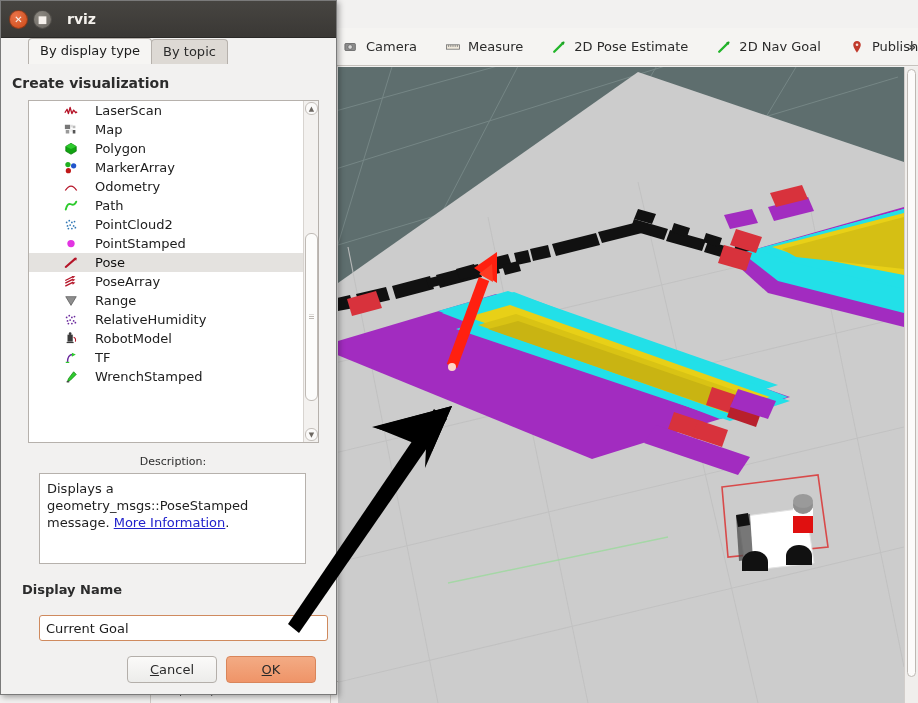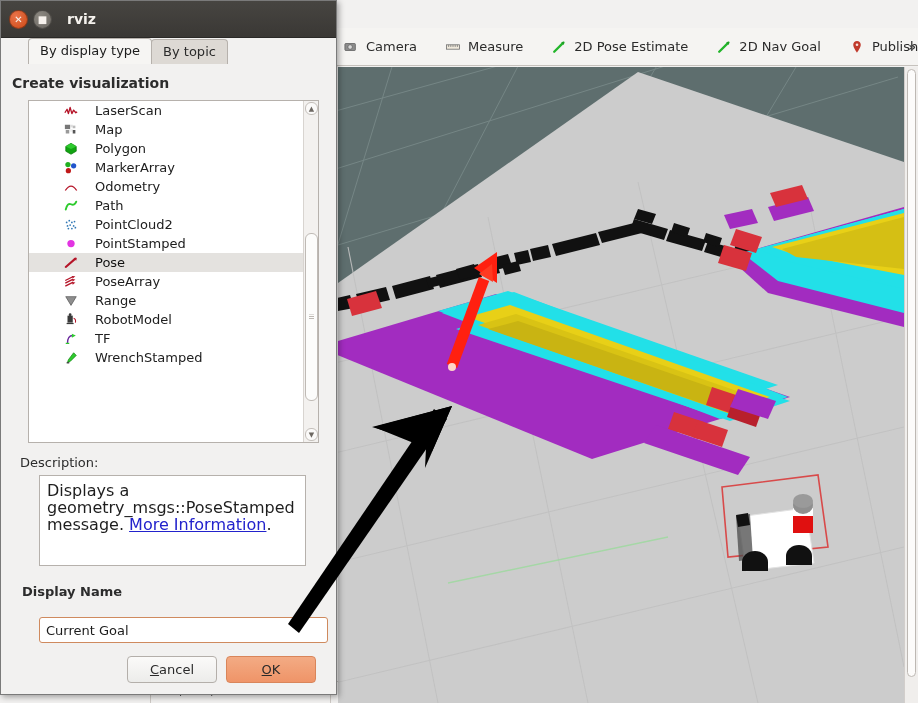--- a/index.html
+++ b/index.html
@@ -154,25 +154,25 @@
     position: absolute; left: 1px; width: 13px; top: 132px; height: 168px;
     background: #fcfcfb; border: 1px solid #bfbab5; border-radius: 6px;
   }
   #list-sb-thumb .grip {
     position: absolute; left: 3px; right: 3px; top: 50%; transform: translateY(-50%);
     height: 5px;
     background: repeating-linear-gradient(to bottom, #bdb8b3 0 1px, transparent 1px 2px);
   }
 
   
-  #desc-label { font-size: 13px; color: #2c2c2c; margin: 12px 0 5px 9px; }
+  #desc-label { font-size: 11px; color: #2c2c2c; margin: 12px 0 5px 9px; text-align: center; }
   #desc-box {
     margin: 0 20px 0 28px; height: 91px;
     background: #ffffff; border: 1px solid #b6b1ac;
-    padding: 6px 7px; font-size: 16px; color: #1e1e1e; line-height: 17px;
+    padding: 6px 7px; font-size: 13px; color: #1e1e1e; line-height: 17px;
   }
   #desc-box a { color: #2222cc; text-decoration: underline; }
 
   
   #dn-label { font-size: 13px; font-weight: bold; color: #2c2c2c; margin: 18px 0 18px 11px; }
   #dn-input {
     display: block; margin: 0 28px 0 28px; width: 289px; height: 26px;
     border: 1px solid #cf8a5e; border-radius: 3px;
     background: #ffffff; color: #1c1c1c;
     font-family: "DejaVu Sans", "Liberation Sans", sans-serif; font-size: 13px;
@@ -486,20 +486,37 @@
               <span>PoseArray</span>
             </div>
             <div class="list-item">
               <svg class="li-icon" viewBox="0 0 16 16">
                 <path d="M2 3 L14 3 L8 13 Z" fill="#8e8e8e" stroke="#555" stroke-width="0.8"></path>
               </svg>
               <span>Range</span>
             </div>
             <div class="list-item">
               <svg class="li-icon" viewBox="0 0 16 16">
+                <g fill="#6b2a9e">
+                  <circle cx="3" cy="5" r="1"></circle>
+                  <circle cx="6" cy="3" r="1"></circle>
+                  <circle cx="9" cy="5" r="1"></circle>
+                  <circle cx="12" cy="4" r="1"></circle>
+                  <circle cx="4" cy="9" r="1"></circle>
+                  <circle cx="7" cy="8" r="1"></circle>
+                  <circle cx="11" cy="9" r="1"></circle>
+                  <circle cx="5" cy="12" r="1"></circle>
+                  <circle cx="9" cy="12" r="1"></circle>
+                  <circle cx="13" cy="11" r="1"></circle>
+                </g>
+              </svg>
+              <span>RelativeHumidity</span>
+            </div>
+            <div class="list-item">
+              <svg class="li-icon" viewBox="0 0 16 16">
                 <rect x="4" y="3" width="6" height="8" fill="#3a3a3a"></rect>
                 <circle cx="7" cy="2" r="1.6" fill="#3a3a3a"></circle>
                 <path d="M3 12 h8" stroke="#3a3a3a" stroke-width="1.4"></path>
                 <path d="M11 6 q3 1 2 5" stroke="#b51428" stroke-width="1.2" fill="none"></path>
               </svg>
               <span>RobotModel</span>
             </div>
             <div class="list-item">
               <svg class="li-icon" viewBox="0 0 16 16">
                 <path d="M4 13 Q4 4 10 4" stroke="#6b2a9e" stroke-width="1.5" fill="none"></path>

